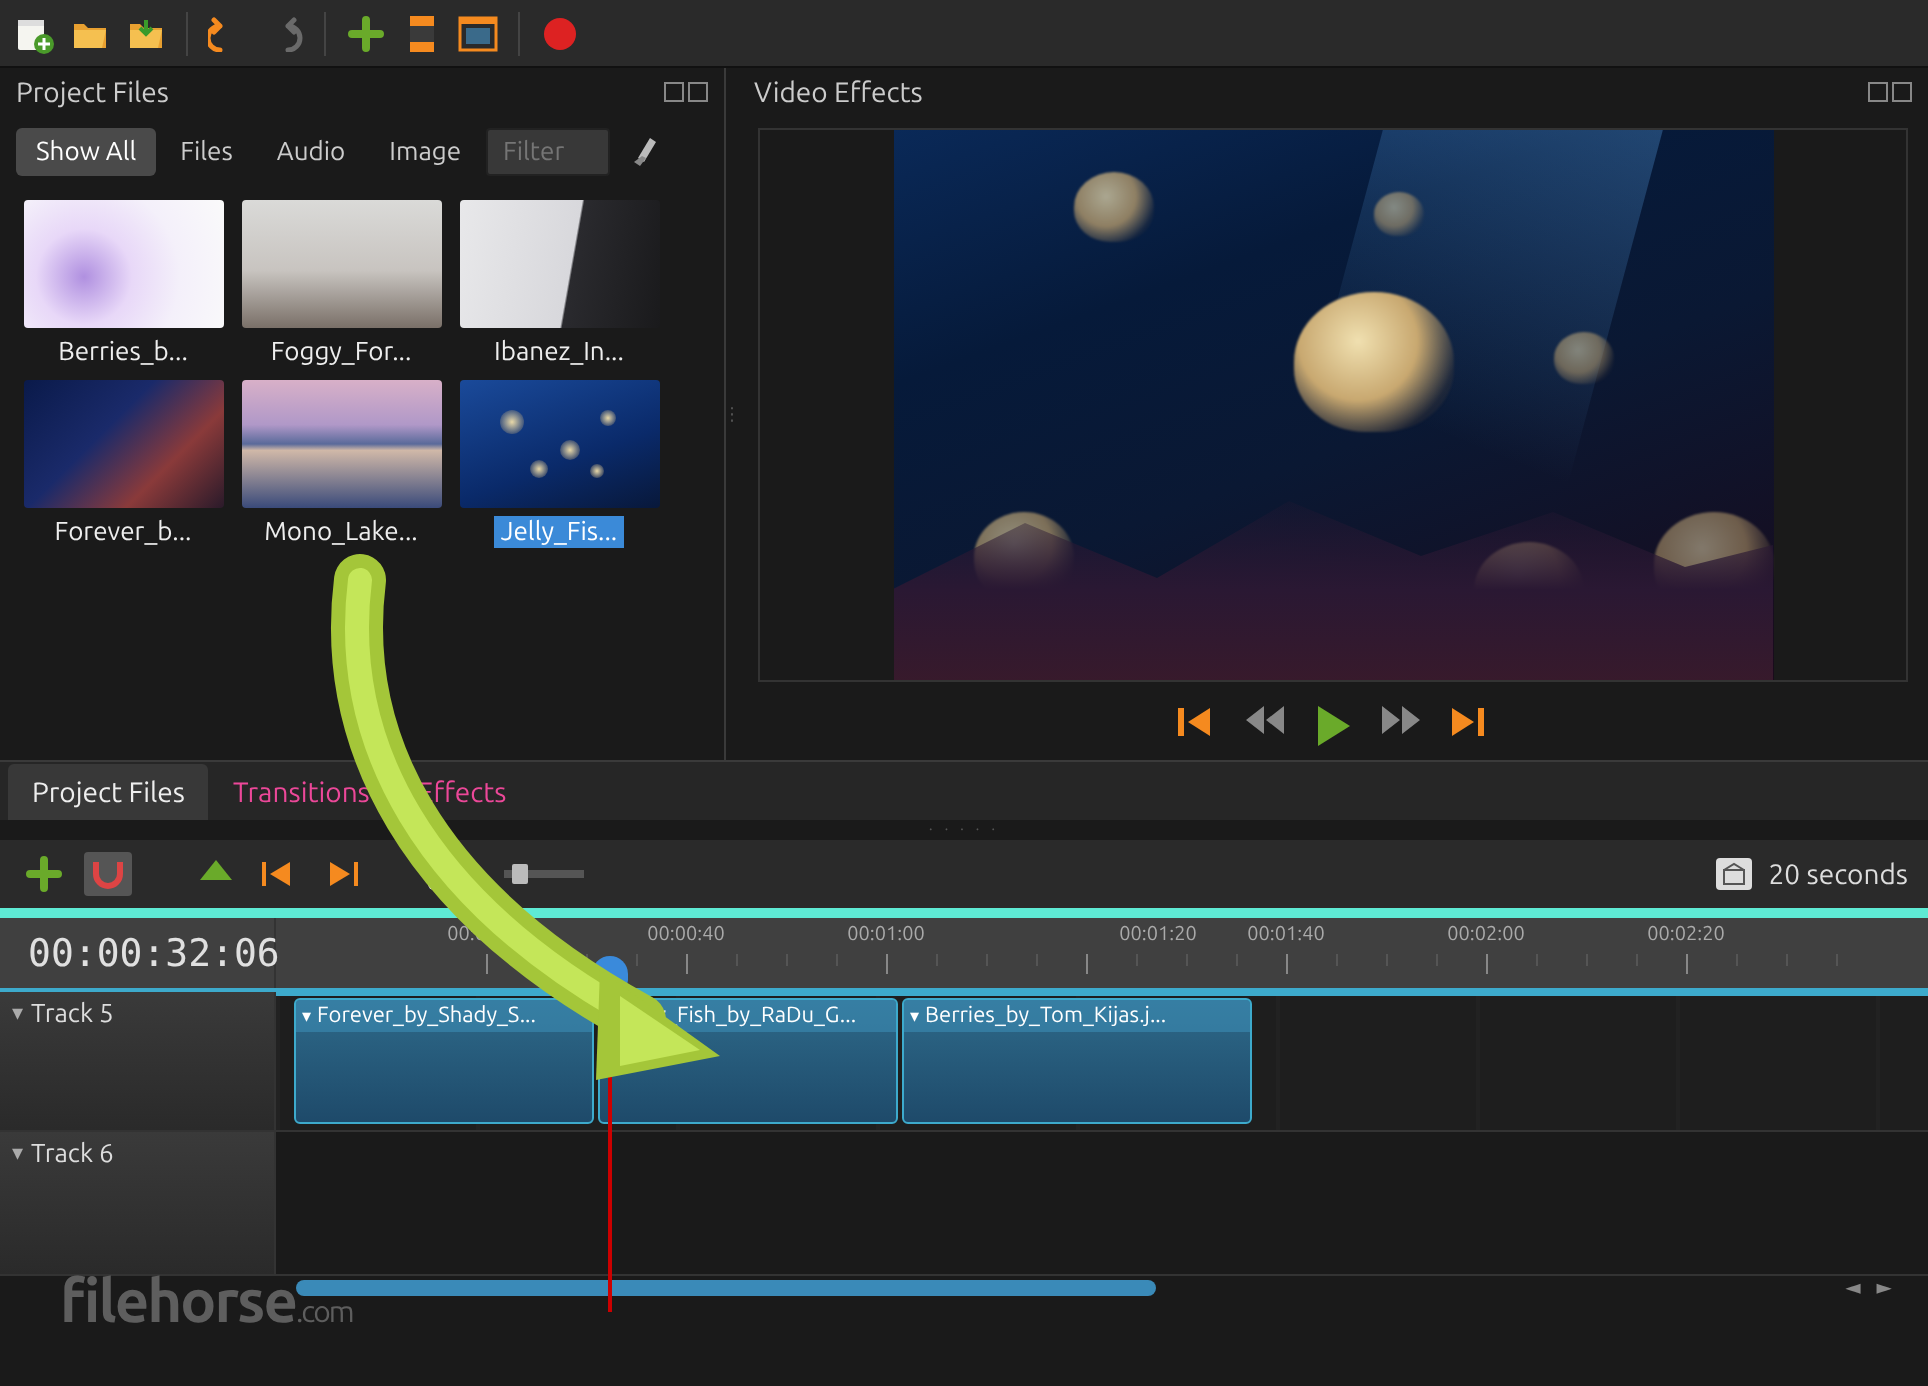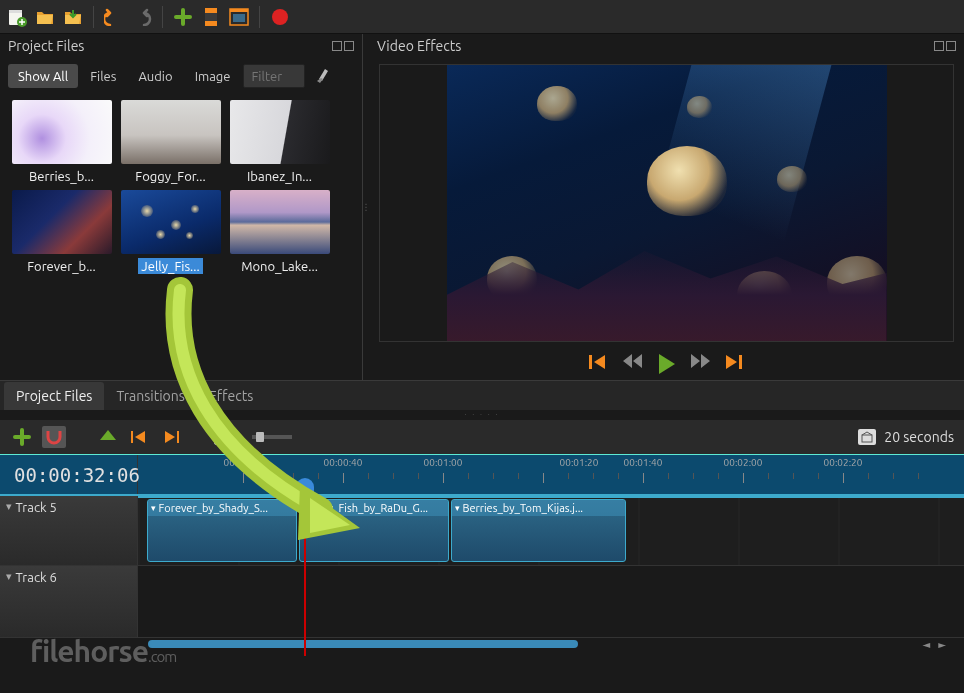--- a/index.html
+++ b/index.html
@@ -43,39 +43,39 @@
 .preview-inner { width: 440px; height: 294px; position: relative; background: linear-gradient(160deg, #0a2a5a 0%, #061a3a 30%, #0a1833 55%, #1a0a1a 100%); }
 .jfish { position: absolute; border-radius: 50% 50% 45% 45%; background: radial-gradient(circle at 40% 35%, #f0e0b0 0%, #c8a870 45%, rgba(100,80,60,0.2) 75%, transparent 100%); filter: blur(0.5px); }
 .mountain { position: absolute; bottom: 0; left: 0; right: 0; height: 110px; background: linear-gradient(to top, #3a1a2a 0%, #2a1833 50%, transparent 100%); clip-path: polygon(0 100%, 0 50%, 15% 20%, 30% 45%, 45% 10%, 60% 35%, 75% 15%, 90% 40%, 100% 30%, 100% 100%); }
 .lightray { position: absolute; top: 0; right: 20%; width: 140px; height: 260px; background: linear-gradient(200deg, rgba(100,180,255,0.3) 0%, transparent 60%); transform: skewX(-15deg); }
 
 .play-controls { display: flex; justify-content: center; gap: 14px; padding: 8px 0 4px 0; }
 .pc-btn { cursor: pointer; }
 
 
 .lower-tabs { display: flex; align-items: center; background: #262626; padding: 0 4px; height: 30px; border-top: 1px solid #3a3a3a; }
-.lower-tab { padding: 6px 12px; cursor: pointer; color: #a3a3a3; font-size: 14px; }
+.lower-tab { padding: 6px 12px; cursor: pointer; color: #ec4899; font-size: 14px; }
 .lower-tab.active { background: #383838; color: #eee; border-top-left-radius: 3px; border-top-right-radius: 3px; }
 
 .grip-h { height: 10px; text-align: center; color: #555; font-size: 8px; letter-spacing: 2px; cursor: row-resize; }
 
 
 .tl-toolbar { display: flex; align-items: center; padding: 6px 10px; gap: 8px; background: #2a2a2a; }
 .tl-toolbar .spacer { flex: 1; }
 .tl-btn { width: 24px; height: 22px; display: flex; align-items: center; justify-content: center; cursor: pointer; border-radius: 2px; }
 .tl-btn.active { background: #555; }
 .zoom-slider { width: 40px; height: 4px; background: #555; position: relative; }
 .zoom-slider .knob { width: 8px; height: 10px; background: #bbb; position: absolute; top: -3px; left: 4px; border-radius: 1px; }
 .zoom-mag { width: 16px; height: 16px; background: #ddd; border-radius: 3px; display: flex; align-items: center; justify-content: center; font-size: 11px; color: #333; font-weight: bold; }
 .marker-btn { width: 18px; height: 16px; background: #ddd; border-radius: 2px; display: flex; align-items: center; justify-content: center; }
 .marker-btn svg { display: block; }
 .time-label { color: #ddd; font-size: 14px; }
 
 
-.ruler-row { display: flex; height: 40px; background: #0c4a6e; border-top: 1px solid #5eead4; }
+.ruler-row { display: flex; height: 40px; background: #404040; border-top: 5px solid #5eead4; }
 .timecode-box { width: 138px; display: flex; align-items: center; padding-left: 14px; font-size: 19px; color: #e0e0e0; font-family: monospace; border-right: 1px solid #333; }
 .ruler { flex: 1; position: relative; font-size: 10px; color: #aaa; font-family: monospace; }
 .ruler-label { position: absolute; top: 2px; transform: translateX(-50%); }
 .ruler-tick { position: absolute; top: 18px; width: 1px; height: 6px; background: #555; }
 .ruler-tick.maj { height: 10px; background: #888; }
 
 
 .tracks { position: relative; }
 .track { display: flex; height: 72px; border-bottom: 1px solid #333; }
 .track-head { width: 138px; background: linear-gradient(#3a3a3a, #2a2a2a); border-right: 1px solid #333; padding: 4px 6px; display: flex; align-items: flex-start; gap: 4px; }
@@ -210,33 +210,33 @@
           <div class="thumb-label">Foggy_For...</div>
         </div>
         <div class="thumb">
           <div class="thumb-img tb-ibanez" style="position: relative;"></div>
           <div class="thumb-label">Ibanez_In...</div>
         </div>
         <div class="thumb">
           <div class="thumb-img tb-forever" style="position: relative;"></div>
           <div class="thumb-label">Forever_b...</div>
         </div>
+        <div class="thumb">
+          <div class="thumb-img tb-mono" style="position: relative;"></div>
+          <div class="thumb-label">Mono_Lake...</div>
+        </div>
         <div class="thumb selected">
           <div class="thumb-img tb-jelly" style="position: relative;">
             <div class="jdot" style="left: 20px; top: 15px; width: 12px; height: 12px; position: absolute;"></div>
             <div class="jdot" style="left: 50px; top: 30px; width: 10px; height: 10px; position: absolute;"></div>
             <div class="jdot" style="left: 70px; top: 15px; width: 8px; height: 8px; position: absolute;"></div>
             <div class="jdot" style="left: 35px; top: 40px; width: 9px; height: 9px; position: absolute;"></div>
             <div class="jdot" style="left: 65px; top: 42px; width: 7px; height: 7px; position: absolute;"></div>
           </div>
           <div class="thumb-label">Jelly_Fis...</div>
-        </div>
-        <div class="thumb">
-          <div class="thumb-img tb-mono" style="position: relative;"></div>
-          <div class="thumb-label">Mono_Lake...</div>
         </div>
       </div>
   </div>
 
   <div class="grip-v">⋮</div>
 
   <div class="right-panel">
     <div class="panel-head">
       <span>Video Effects</span>
       <span class="spacer"></span>

